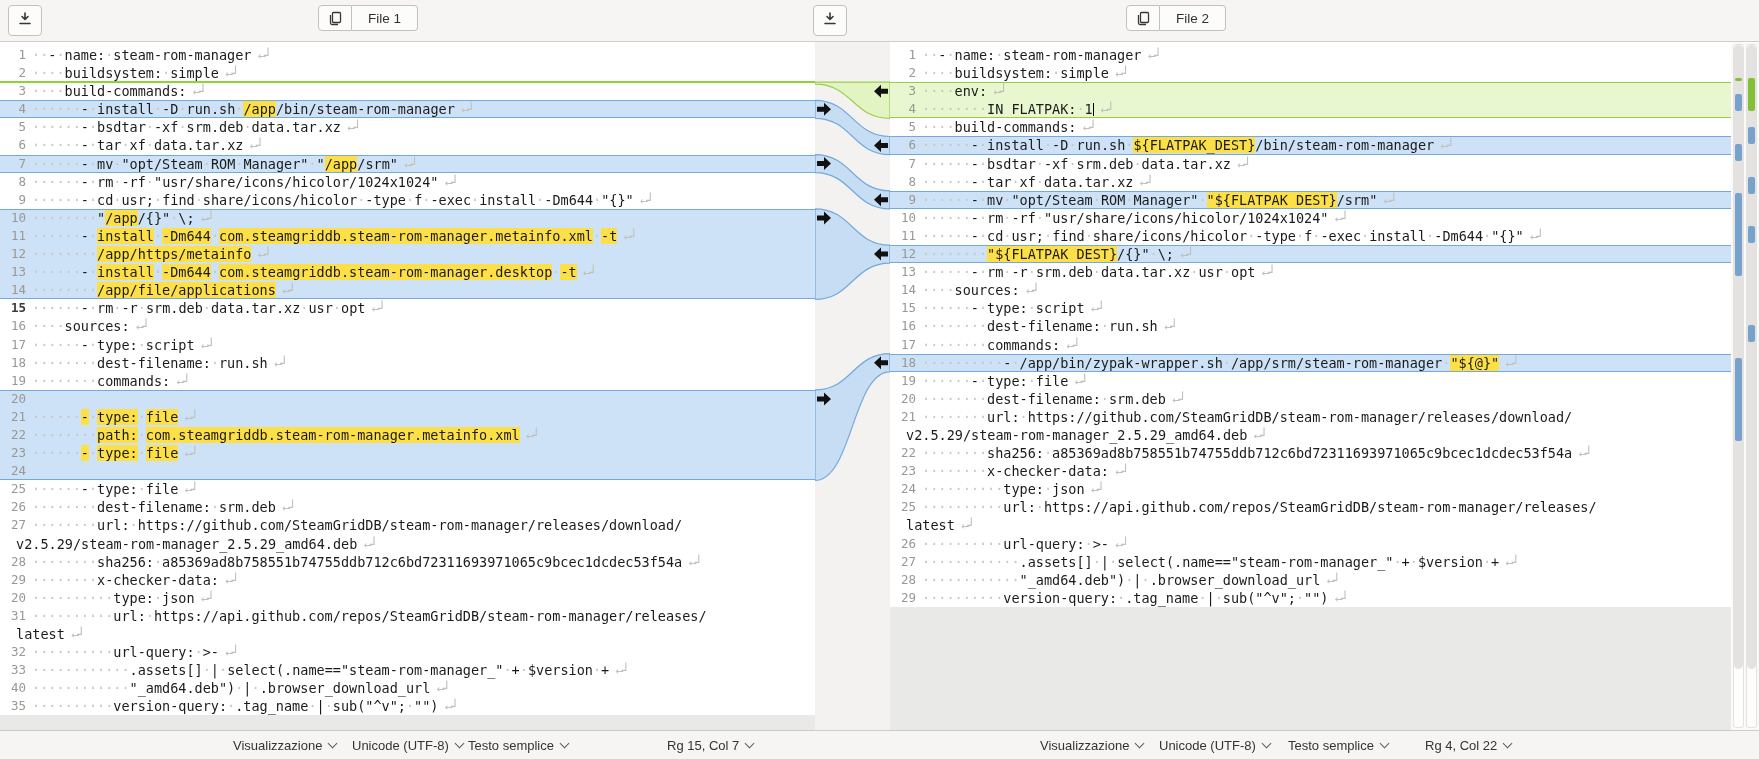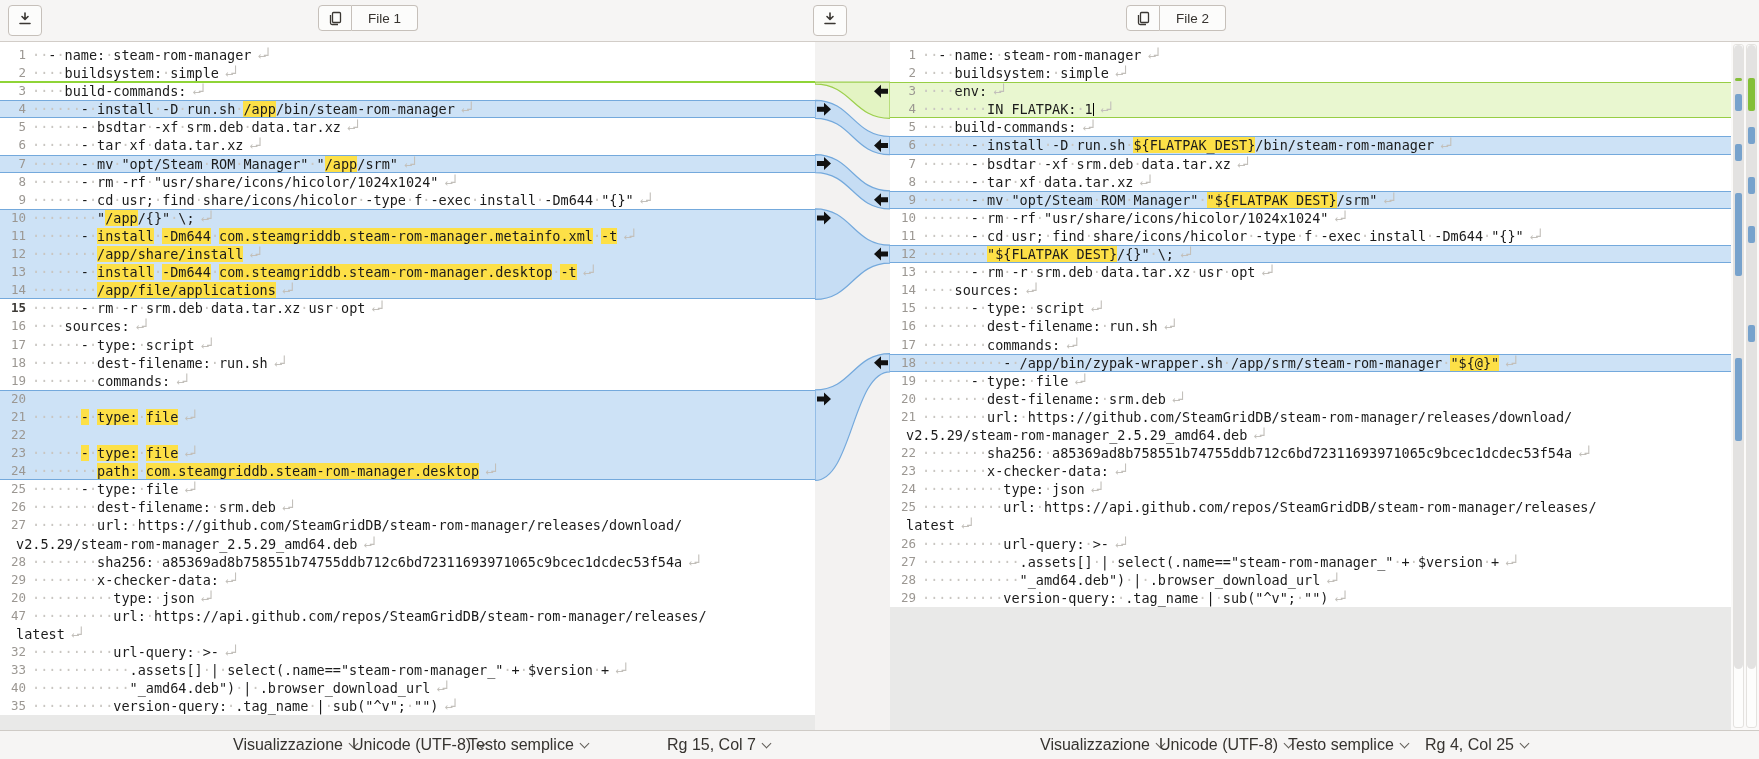--- a/index.html
+++ b/index.html
@@ -46,21 +46,21 @@
 
   
   .strips{position:absolute;left:1731px;width:28px;top:0;bottom:0;background:#fbfaf9}
   .strip{position:absolute;top:2px;bottom:2px;width:11px;background:#fdfdfc;border:1px solid #e4e2df;border-radius:3px}
   .strip .mark{position:absolute;left:1px;right:1px;border-radius:2px}
   .strip .thumb{position:absolute;left:0;right:0;background:rgba(70,66,62,.14);border-radius:5px}
 
   
   .statusbar{position:absolute;bottom:0;left:0;right:0;height:29px;background:#f6f5f4;border-top:1px solid #cfcbc6}
   .sitem{position:absolute;top:0;height:28px;display:flex;align-items:center;gap:7px;
-         color:#36332f;font-size:16px;cursor:pointer;white-space:nowrap}
+         color:#36332f;font-size:13px;cursor:pointer;white-space:nowrap}
   .chev{width:7px;height:7px;border-right:1.5px solid #625e59;border-bottom:1.5px solid #625e59;
         transform:rotate(45deg);margin-top:-4px}
 </style>
 </head>
 <body>
 
 <div class="toolbar">
   <div class="tbtn save" style="left:8px">
     <span>
       <svg width="16" height="16" viewBox="0 0 16 16">
@@ -102,41 +102,41 @@
         <div class="row"><span class="num">2</span><span class="txt"><span class="ws">····</span><span>buildsystem:</span><span class="ws">·</span><span>simple</span><span class="eol"> ←┘</span></span></div>
         <div class="row"><div class="gl"></div><span class="num">3</span><span class="txt"><span class="ws">····</span><span>build-commands:</span><span class="eol"> ←┘</span></span></div>
         <div class="row chg"><div class="bt"></div><div class="bb"></div><span class="num">4</span><span class="txt"><span class="ws">······</span><span>-</span><span class="ws">·</span><span>install</span><span class="ws">·</span><span>-D</span><span class="ws">·</span><span>run.sh</span><span class="ws">·</span><span class="hl">/app</span><span>/bin/steam-rom-manager</span><span class="eol"> ←┘</span></span></div>
         <div class="row"><span class="num">5</span><span class="txt"><span class="ws">······</span><span>-</span><span class="ws">·</span><span>bsdtar</span><span class="ws">·</span><span>-xf</span><span class="ws">·</span><span>srm.deb</span><span class="ws">·</span><span>data.tar.xz</span><span class="eol"> ←┘</span></span></div>
         <div class="row"><span class="num">6</span><span class="txt"><span class="ws">······</span><span>-</span><span class="ws">·</span><span>tar</span><span class="ws">·</span><span>xf</span><span class="ws">·</span><span>data.tar.xz</span><span class="eol"> ←┘</span></span></div>
         <div class="row chg"><div class="bt"></div><div class="bb"></div><span class="num">7</span><span class="txt"><span class="ws">······</span><span>-</span><span class="ws">·</span><span>mv</span><span class="ws">·</span><span>"opt/Steam</span><span class="ws">·</span><span>ROM</span><span class="ws">·</span><span>Manager"</span><span class="ws">·</span><span>"</span><span class="hl">/app</span><span>/srm"</span><span class="eol"> ←┘</span></span></div>
         <div class="row"><span class="num">8</span><span class="txt"><span class="ws">······</span><span>-</span><span class="ws">·</span><span>rm</span><span class="ws">·</span><span>-rf</span><span class="ws">·</span><span>"usr/share/icons/hicolor/1024x1024"</span><span class="eol"> ←┘</span></span></div>
         <div class="row"><span class="num">9</span><span class="txt"><span class="ws">······</span><span>-</span><span class="ws">·</span><span>cd</span><span class="ws">·</span><span>usr;</span><span class="ws">·</span><span>find</span><span class="ws">·</span><span>share/icons/hicolor</span><span class="ws">·</span><span>-type</span><span class="ws">·</span><span>f</span><span class="ws">·</span><span>-exec</span><span class="ws">·</span><span>install</span><span class="ws">·</span><span>-Dm644</span><span class="ws">·</span><span>"{}"</span><span class="eol"> ←┘</span></span></div>
         <div class="row chg"><div class="bt"></div><span class="num">10</span><span class="txt"><span class="ws">········</span><span>"</span><span class="hl">/app</span><span>/{}"</span><span class="ws">·</span><span>\;</span><span class="eol"> ←┘</span></span></div>
         <div class="row chg"><span class="num">11</span><span class="txt"><span class="ws">······</span><span>-</span><span class="ws">·</span><span class="hl">install</span><span class="ws">·</span><span class="hl">-Dm644</span><span class="ws">·</span><span class="hl">com.steamgriddb.steam-rom-manager.metainfo.xml</span><span class="ws">·</span><span class="hl">-t</span><span class="eol"> ←┘</span></span></div>
-        <div class="row chg"><span class="num">12</span><span class="txt"><span class="ws">········</span><span class="hl">/app/share/install</span><span class="eol"> ←┘</span></span></div>
+        <div class="row chg"><span class="num">12</span><span class="txt"><span class="ws">········</span><span class="hl">/app/https/metainfo</span><span class="eol"> ←┘</span></span></div>
         <div class="row chg"><span class="num">13</span><span class="txt"><span class="ws">······</span><span>-</span><span class="ws">·</span><span class="hl">install</span><span class="ws">·</span><span class="hl">-Dm644</span><span class="ws">·</span><span class="hl">com.steamgriddb.steam-rom-manager.desktop</span><span class="ws">·</span><span class="hl">-t</span><span class="eol"> ←┘</span></span></div>
         <div class="row chg"><div class="bb"></div><span class="num">14</span><span class="txt"><span class="ws">········</span><span class="hl">/app/file/applications</span><span class="eol"> ←┘</span></span></div>
         <div class="row"><span class="num bn">15</span><span class="txt"><span class="ws">······</span><span>-</span><span class="ws">·</span><span>rm</span><span class="ws">·</span><span>-r</span><span class="ws">·</span><span>srm.deb</span><span class="ws">·</span><span>data.tar.xz</span><span class="ws">·</span><span>usr</span><span class="ws">·</span><span>opt</span><span class="eol"> ←┘</span></span></div>
         <div class="row"><span class="num">16</span><span class="txt"><span class="ws">····</span><span>sources:</span><span class="eol"> ←┘</span></span></div>
         <div class="row"><span class="num">17</span><span class="txt"><span class="ws">······</span><span>-</span><span class="ws">·</span><span>type:</span><span class="ws">·</span><span>script</span><span class="eol"> ←┘</span></span></div>
         <div class="row"><span class="num">18</span><span class="txt"><span class="ws">········</span><span>dest-filename:</span><span class="ws">·</span><span>run.sh</span><span class="eol"> ←┘</span></span></div>
         <div class="row"><span class="num">19</span><span class="txt"><span class="ws">········</span><span>commands:</span><span class="eol"> ←┘</span></span></div>
         <div class="row chg"><div class="bt"></div><span class="num">20</span></div>
         <div class="row chg"><span class="num">21</span><span class="txt"><span class="ws">······</span><span class="hl">-</span><span class="ws">·</span><span class="hl">type:</span><span class="ws">·</span><span class="hl">file</span><span class="eol"> ←┘</span></span></div>
-        <div class="row chg"><span class="num">22</span></div>
+        <div class="row chg"><span class="num">22</span><span class="txt"><span class="ws">········</span><span class="hl">path:</span><span class="ws">·</span><span class="hl">com.steamgriddb.steam-rom-manager.metainfo.xml</span><span class="eol"> ←┘</span></span></div>
         <div class="row chg"><span class="num">23</span><span class="txt"><span class="ws">······</span><span class="hl">-</span><span class="ws">·</span><span class="hl">type:</span><span class="ws">·</span><span class="hl">file</span><span class="eol"> ←┘</span></span></div>
-        <div class="row chg"><div class="bb"></div><span class="num">24</span><span class="txt"><span class="ws">········</span><span class="hl">path:</span><span class="ws">·</span><span class="hl">com.steamgriddb.steam-rom-manager.desktop</span><span class="eol"> ←┘</span></span></div>
+        <div class="row chg"><div class="bb"></div><span class="num">24</span></div>
         <div class="row"><span class="num">25</span><span class="txt"><span class="ws">······</span><span>-</span><span class="ws">·</span><span>type:</span><span class="ws">·</span><span>file</span><span class="eol"> ←┘</span></span></div>
         <div class="row"><span class="num">26</span><span class="txt"><span class="ws">········</span><span>dest-filename:</span><span class="ws">·</span><span>srm.deb</span><span class="eol"> ←┘</span></span></div>
         <div class="row"><span class="num">27</span><span class="txt"><span class="ws">········</span><span>url:</span><span class="ws">·</span><span>https://github.com/SteamGridDB/steam-rom-manager/releases/download/</span></span></div>
         <div class="row"><span class="num"></span><span class="txt wraptxt"><span>v2.5.29/steam-rom-manager_2.5.29_amd64.deb</span><span class="eol"> ←┘</span></span></div>
         <div class="row"><span class="num">28</span><span class="txt"><span class="ws">········</span><span>sha256:</span><span class="ws">·</span><span>a85369ad8b758551b74755ddb712c6bd72311693971065c9bcec1dcdec53f54a</span><span class="eol"> ←┘</span></span></div>
         <div class="row"><span class="num">29</span><span class="txt"><span class="ws">········</span><span>x-checker-data:</span><span class="eol"> ←┘</span></span></div>
         <div class="row"><span class="num">20</span><span class="txt"><span class="ws">··········</span><span>type:</span><span class="ws">·</span><span>json</span><span class="eol"> ←┘</span></span></div>
-        <div class="row"><span class="num">47</span><span class="txt"><span class="ws">··········</span><span>url:</span><span class="ws">·</span><span>https://api.github.com/repos/SteamGridDB/steam-rom-manager/releases/</span></span></div>
+        <div class="row"><span class="num">31</span><span class="txt"><span class="ws">··········</span><span>url:</span><span class="ws">·</span><span>https://api.github.com/repos/SteamGridDB/steam-rom-manager/releases/</span></span></div>
         <div class="row"><span class="num"></span><span class="txt wraptxt"><span>latest</span><span class="eol"> ←┘</span></span></div>
         <div class="row"><span class="num">32</span><span class="txt"><span class="ws">··········</span><span>url-query:</span><span class="ws">·</span><span>&gt;-</span><span class="eol"> ←┘</span></span></div>
         <div class="row"><span class="num">33</span><span class="txt"><span class="ws">············</span><span>.assets[]</span><span class="ws">·</span><span>|</span><span class="ws">·</span><span>select(.name=="steam-rom-manager_"</span><span class="ws">·</span><span>+</span><span class="ws">·</span><span>$version</span><span class="ws">·</span><span>+</span><span class="eol"> ←┘</span></span></div>
         <div class="row"><span class="num">40</span><span class="txt"><span class="ws">············</span><span>"_amd64.deb")</span><span class="ws">·</span><span>|</span><span class="ws">·</span><span>.browser_download_url</span><span class="eol"> ←┘</span></span></div>
         <div class="row"><span class="num">35</span><span class="txt"><span class="ws">··········</span><span>version-query:</span><span class="ws">·</span><span>.tag_name</span><span class="ws">·</span><span>|</span><span class="ws">·</span><span>sub("^v";</span><span class="ws">·</span><span>"")</span><span class="eol"> ←┘</span></span></div>
         <div class="eof" style="height: 14.3px;"></div>
       </div>
     </div>
   <div class="linkmap" id="linkmap"><svg width="75" height="688" viewBox="0 0 75 688" xmlns="http://www.w3.org/2000/svg">
         <path d="M0,40.2 C37,40.2 38,40.2 75,40.2 L75,76.4 C38,76.4 37,42.2 0,42.2 Z" fill="#e3f4c3" stroke="#9ccf4d" stroke-width="1.2"></path>
@@ -233,16 +233,16 @@
     </div>
   <div class="sitem" style="left:1159px">
       <span>Unicode (UTF-8)</span>
       <span class="chev"></span>
     </div>
   <div class="sitem" style="left:1288px">
       <span>Testo semplice</span>
       <span class="chev"></span>
     </div>
   <div class="sitem" style="left:1425px">
-      <span>Rg 4, Col 25</span>
+      <span>Rg 4, Col 22</span>
       <span class="chev"></span>
     </div>
 </div>
 
 </body></html>

